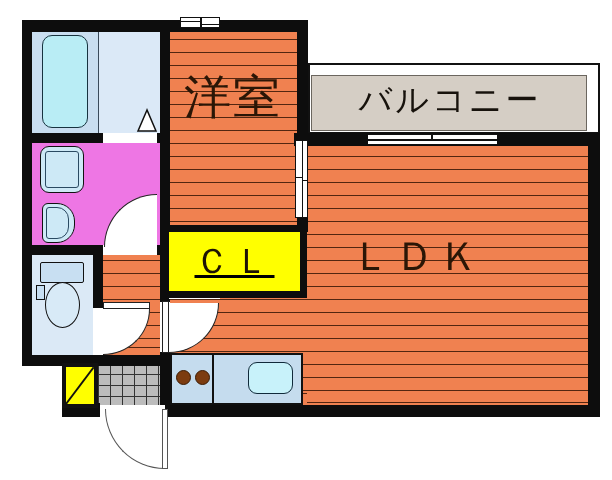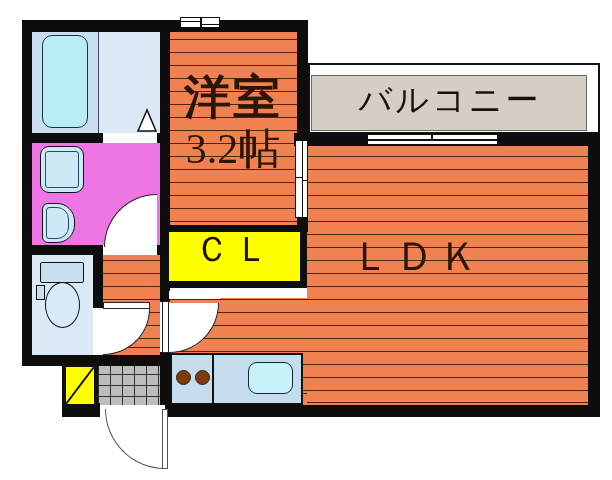--- a/index.html
+++ b/index.html
@@ -71,22 +71,22 @@
   <div class="abs opening" style="left:368px;top:134px;width:129px;height:11px;border-top:1.5px solid #111;border-bottom:1.5px solid #111;z-index:6;">
     <div class="inner" style="left:0;right:0;top:4px;height:1.5px;background:#111;"></div>
     <div class="inner" style="left:63px;top:0;width:1.5px;height:5px;background:#111;"></div>
   </div>
   <div class="abs opening" style="left:295px;top:140px;width:13px;height:78px;border:1.5px solid #111;z-index:6;">
     <div class="inner" style="left:50%;top:0;bottom:0;width:1.3px;background:#111;"></div>
     <div class="inner" style="left:0;right:50%;top:36px;height:1.3px;background:#111;"></div>
     <div class="inner" style="left:50%;right:0;top:39px;height:1.3px;background:#111;"></div>
   </div>
 
-  <div class="abs" style="left:162px;top:225px;width:145px;height:63px;background:#ffff00;border:7px solid #0d0d0d;z-index:5;
-              display:flex;justify-content:center;">
+  <div class="abs" style="left:162px;top:225px;width:145px;height:73px;background:#ffff00;border:7px solid #0d0d0d;z-index:5;
+              display:flex;align-items:center;justify-content:center;text-decoration:underline;">
     <span class="lbl" style="position:static;font-size:35px;letter-spacing:5px;color:#1d1205;">ＣＬ</span>
   </div>
 
   <svg class="abs door" style="left:136px;top:108px;z-index:6;" width="23" height="25">
     <polygon points="11,2 2,23 20,23" fill="#ffffff" stroke="#111" stroke-width="1.5"></polygon>
   </svg>
 
   <div class="abs door" style="left:104px;top:194px;width:53px;height:53px;background:#fff;
               border-top-left-radius:100% 100%;border-top:1.6px solid #222;border-left:1.6px solid #222;"></div>
 
@@ -119,20 +119,19 @@
     <div class="inner" style="left:0;bottom:-1px;width:46px;height:0;border-top:2px solid #111;transform-origin:0 50%;transform:rotate(-53deg);"></div>
   </div>
 
   <div class="abs fix" style="left:170px;top:353px;width:133px;height:52px;background:#c5dcee;border:2px solid #111;">
     <div class="inner" style="left:40px;top:0;bottom:0;width:1.5px;background:#111;"></div>
     <div class="inner" style="left:4px;top:15px;width:15px;height:15px;background:#7c3c10;border:1px solid #3c1c04;border-radius:50%;"></div>
     <div class="inner" style="left:23px;top:15px;width:15px;height:15px;background:#7c3c10;border:1px solid #3c1c04;border-radius:50%;"></div>
     <div class="inner" style="left:76px;top:7px;width:45px;height:32px;background:#c8f2fa;border:1.6px solid #112a3a;border-radius:9px;"></div>
   </div>
 
-  <div class="abs lbl" style="left:163px;top:74px;width:140px;font-size:47px;letter-spacing:2px;font-weight:bold;">洋室</div>
-  <div class="abs lbl" style="left:160px;top:128px;width:146px;font-size:42px;">3.2帖</div>
+  <div class="abs lbl" style="left:163px;top:74px;width:140px;font-size:47px;letter-spacing:2px;">洋室</div>
 
   <div class="abs lbl" style="left:322px;top:237px;width:190px;font-size:40px;letter-spacing:4px;">ＬＤＫ</div>
 
   <div class="abs lbl" style="left:330px;top:84px;width:240px;font-size:33px;letter-spacing:3px;color:#17120c;">バルコニー</div>
 
 </div>
 
 </body></html>

